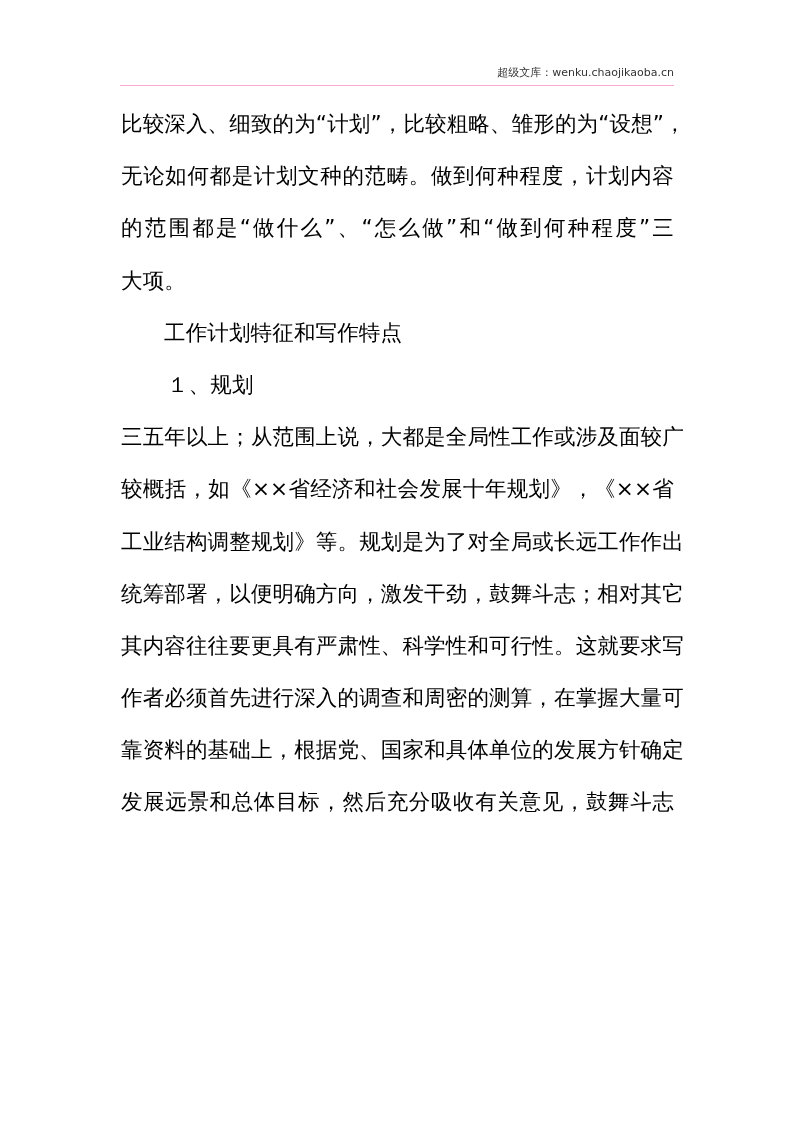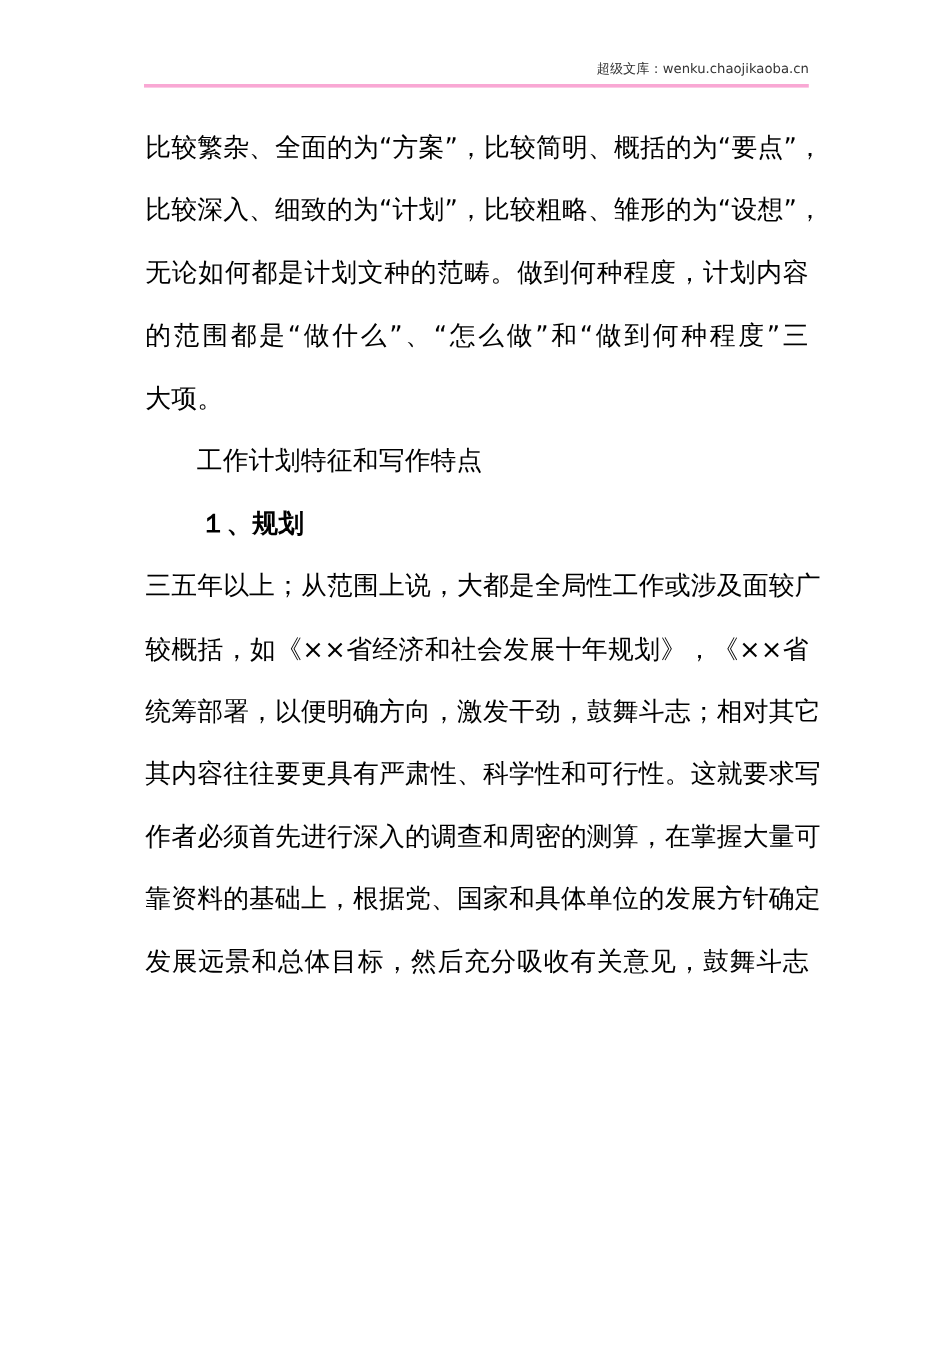--- a/index.html
+++ b/index.html
@@ -11,24 +11,24 @@
       width: 793px;
       height: 1122px;
       position: relative;
       overflow: hidden;
       font-family: "DejaVu Sans", "Liberation Sans", sans-serif;
       color: #000000;
     }
     .page-header {
       position: absolute;
       left: 120px;
-      top: 48px;
+      top: 63px;
       width: 554px;
       height: 22px;
-      border-bottom: 3px solid #f9a8d4;
+      border-bottom: 1px solid #f9a8d4;
     }
     .page-header .site-label {
       position: absolute;
       right: 0;
       top: 2px;
       font-size: 11px;
       color: #333333;
       white-space: nowrap;
     }
     .content {
@@ -46,38 +46,37 @@
     }
     .line.justify {
       text-align: justify;
       text-align-last: justify;
     }
     .line.indent {
       padding-left: 43px;
     }
     .line.indent-small {
       padding-left: 46px;
-      font-weight: bold;
     }
   </style>
 </head>
 <body>
 
 <div class="page-header">
   <span class="site-label">超级文库：wenku.chaojikaoba.cn</span>
 </div>
 
 <div class="content">
-  <div class="line justify">比较繁杂、全面的为“方案”，比较简明、概括的为“要点”，</div>
   <div class="line justify">比较深入、细致的为“计划”，比较粗略、雏形的为“设想”，</div>
   <div class="line justify">无论如何都是计划文种的范畴。做到何种程度，计划内容</div>
   <div class="line justify">的范围都是“做什么”、“怎么做”和“做到何种程度”三</div>
   <div class="line">大项。</div>
   <div class="line indent">工作计划特征和写作特点</div>
   <div class="line indent-small">１、规划</div>
   <div class="line justify">三五年以上；从范围上说，大都是全局性工作或涉及面较广</div>
   <div class="line justify">较概括，如《××省经济和社会发展十年规划》，《××省</div>
+  <div class="line justify">工业结构调整规划》等。规划是为了对全局或长远工作作出</div>
   <div class="line justify">统筹部署，以便明确方向，激发干劲，鼓舞斗志；相对其它</div>
   <div class="line justify">其内容往往要更具有严肃性、科学性和可行性。这就要求写</div>
   <div class="line justify">作者必须首先进行深入的调查和周密的测算，在掌握大量可</div>
   <div class="line justify">靠资料的基础上，根据党、国家和具体单位的发展方针确定</div>
   <div class="line justify">发展远景和总体目标，然后充分吸收有关意见，鼓舞斗志</div>
 </div>
 
 </body></html>

